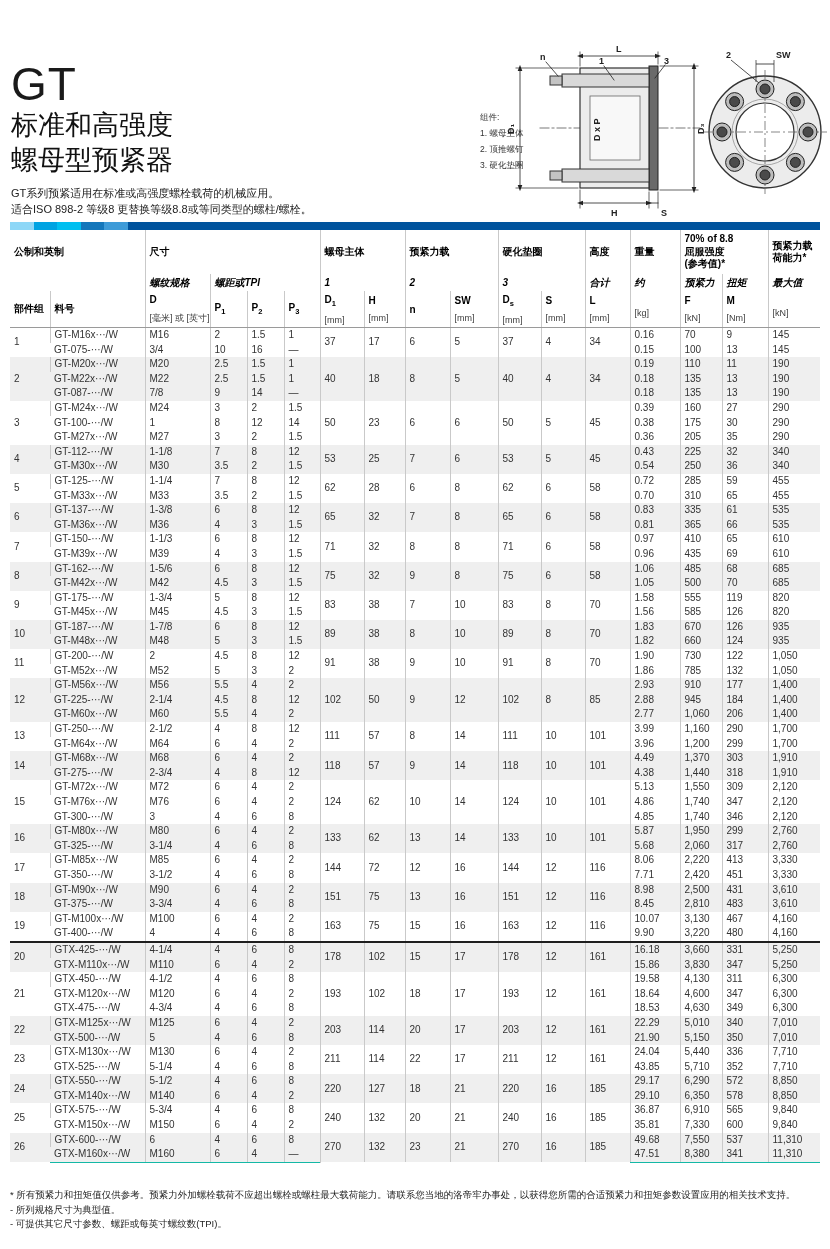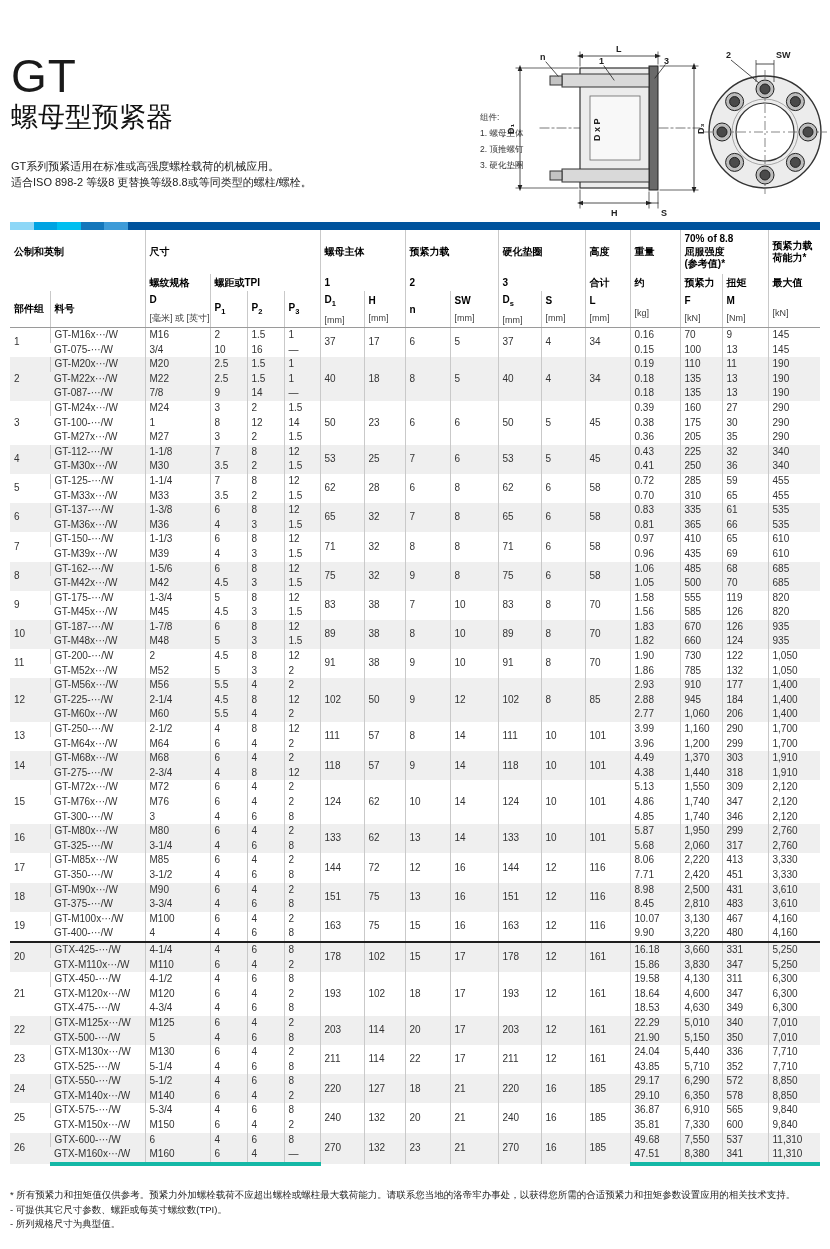--- a/index.html
+++ b/index.html
@@ -1,61 +1,62 @@
 <!DOCTYPE html>
 <html><head>
 <meta charset="utf-8">
 <style>
   html,body{margin:0;padding:0;}
   body{
     width:830px;height:1249px;position:relative;background:#fff;overflow:hidden;
     font-family:"Liberation Sans","DejaVu Sans",sans-serif;color:#222;
   }
   
-  .intro{position:absolute;left:11px;top:52px;}
+  .intro{position:absolute;left:11px;top:60px;}
   .big-title{font-size:46px;font-weight:300;color:#1a1a1a;line-height:1.05;letter-spacing:1px;}
   .subtitle{font-size:27px;font-weight:400;color:#111;line-height:1.3;}
-  .desc{margin-top:24px;font-size:11px;color:#222;line-height:1.45;}
+  .desc{margin-top:8px;font-size:11px;color:#222;line-height:1.45;}
   
   .drawing{position:absolute;left:468px;top:40px;width:362px;height:180px;}
   .drawing svg{display:block;}
   .dim-text{font-size:9px;fill:#222;font-weight:bold;}
   .leg-text{font-size:8.5px;fill:#333;}
   
   .table-wrap{position:absolute;left:10px;top:222px;width:810px;}
   .accent{display:flex;height:8px;width:810px;}
   .accent .seg{width:23.5px;height:8px;}
   .accent .seg-main{flex:1;height:8px;}
   table.spec{border-collapse:collapse;table-layout:fixed;width:810px;margin-top:0;}
   table.spec th,table.spec td{
     font-size:10px;text-align:left;padding:1px 4px;vertical-align:middle;
     border-left:1px solid #c9c9c9;overflow:hidden;white-space:nowrap;
   }
   table.spec th:first-child,table.spec td:first-child{border-left:none;}
   thead th{color:#000;font-weight:bold;background:#fff;}
   .h-group th{vertical-align:top;padding-top:5px;height:42px;font-size:10.5px;}
-  .h-sub th{height:15px;font-size:10.5px;}
+  .h-sub th{height:15px;font-size:10.5px;font-style:italic;}
   .h-col th{height:34px;vertical-align:top;padding-top:1px;font-size:10.5px;}
   thead tr.h-col th{border-bottom:1px solid #9a9a9a;}
   .center{text-align:left;}
   .pre{white-space:pre-line !important;line-height:1.25;}
   .unit{font-size:9px;font-weight:normal;color:#3c3c3c;margin-top:7px;}
   sub{font-size:7.5px;}
   tbody td{height:12.6px;line-height:12.6px;color:#333;}
   tbody tr.alt td{background:#efefef;}
   tbody tr.gtx-start td{border-top:2px solid #1f1f1f;}
-  tbody tr:last-child td{border-bottom:4px solid #14b8a6;}
+  tbody tr:last-child td{border-bottom:1px solid #14b8a6;}
   
   .footnotes{position:absolute;left:10px;top:1188px;width:814px;font-size:9.5px;color:#1c1c1c;line-height:14.5px;}
 </style>
 </head>
 <body>
 
 <div class="intro">
   <div class="big-title">GT</div>
+  <div class="subtitle">标准和高强度</div>
   <div class="subtitle">螺母型预紧器</div>
   <div class="desc">
     <div>GT系列预紧适用在标准或高强度螺栓载荷的机械应用。</div>
     <div>适合ISO 898-2 等级8 更替换等级8.8或等同类型的螺柱/螺栓。</div>
   </div>
 </div>
 
 <div class="drawing">
   <svg width="362" height="180" viewBox="0 0 362 180">
 
@@ -424,21 +425,21 @@
           <td>225</td>
           <td>32</td>
           <td>340</td>
         </tr>
         <tr class="alt">
           <td>GT-M30x···/W</td>
           <td>M30</td>
           <td>3.5</td>
           <td>2</td>
           <td>1.5</td>
-          <td>0.41</td>
+          <td>0.54</td>
           <td>250</td>
           <td>36</td>
           <td>340</td>
         </tr>
         <tr>
           <td rowspan="2">5</td>
           <td>GT-125-···/W</td>
           <td>1-1/4</td>
           <td>7</td>
           <td>8</td>
@@ -1128,15 +1129,15 @@
           <td>8,380</td>
           <td>341</td>
           <td>11,310</td>
         </tr>
       </tbody>
   </table>
 </div>
 
 <div class="footnotes">
   <div>* 所有预紧力和扭矩值仅供参考。预紧力外加螺栓载荷不应超出螺栓或螺柱最大载荷能力。请联系您当地的洛帝牢办事处，以获得您所需的合适预紧力和扭矩参数设置应用的相关技术支持。</div>
+  <div>- 所列规格尺寸为典型值。</div>
   <div>- 可提供其它尺寸参数、螺距或每英寸螺纹数(TPI)。</div>
-  <div>- 所列规格尺寸为典型值。</div>
 </div>
 
 </body></html>

